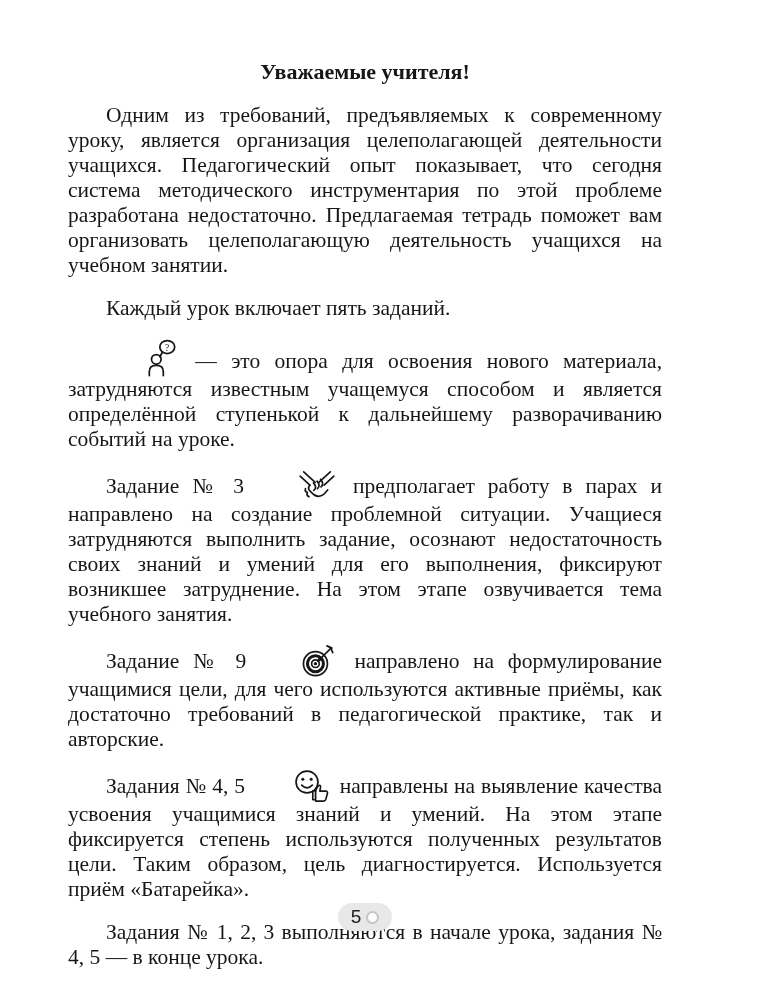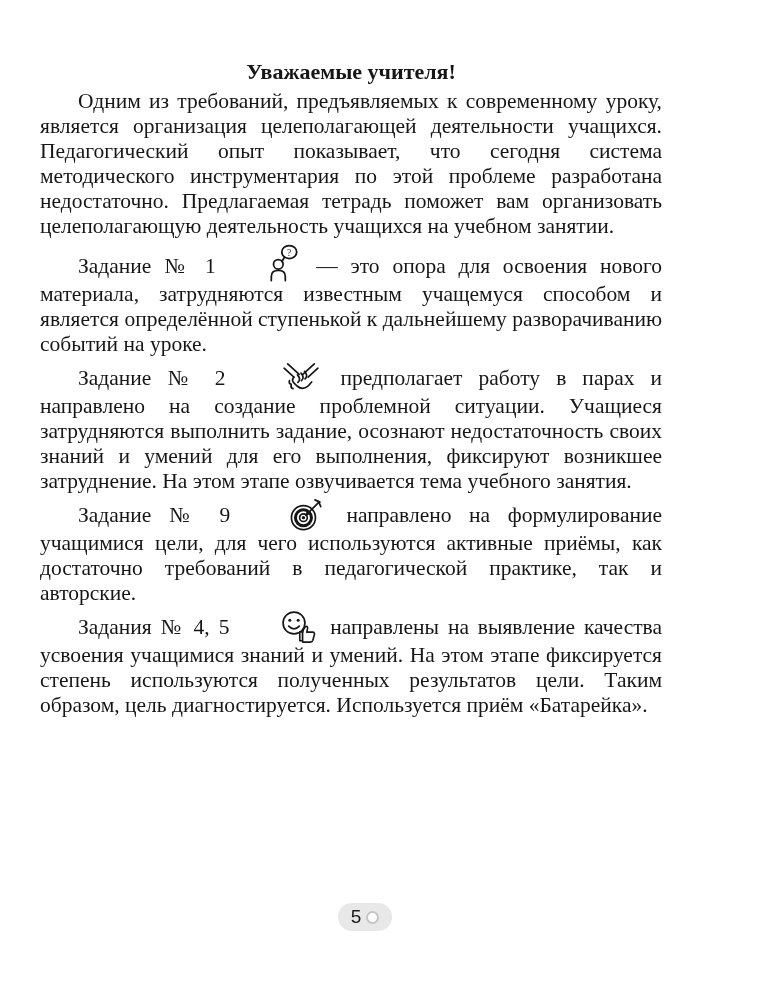--- a/index.html
+++ b/index.html
@@ -13,32 +13,32 @@
   body{
     width:768px;height:1000px;
     background:var(--page-bg);
     color:var(--text);
     font-family:"Liberation Serif", serif;
     position:relative;
     overflow:hidden;
   }
   .content{
     position:absolute;
-    left:36px; top:58px;
+    left:50px; top:58px;
     width:630px;
   }
   h1.title{
     font-size:22px;
     line-height:27px;
     font-weight:bold;
     text-align:center;
     margin:0 0 2px 0;
   }
   p.para{
-    margin:4px;
+    margin:18px;
     font-size:21.5px;
     line-height:25px;
     text-align:justify;
     text-indent:38px;
   }
   p.task{ margin-top:5px; }
   .inline-icon{
     display:inline-block;
     vertical-align:-9px;
     margin:0 5px 0 4px;
@@ -72,37 +72,37 @@
 </style>
 </head>
 <body>
 
 <div class="content">
 
   <h1 class="title">Уважаемые учителя!</h1>
 
   <p class="para">Одним из требований, предъявляемых к современному уроку, является организация целеполагающей деятельности учащихся. Педагогический опыт показывает, что сегодня система методического инструментария по этой проблеме разработана недостаточно. Предлагаемая тетрадь поможет вам организовать целеполагающую деятельность учащихся на учебном занятии.</p>
 
+  <p class="para">Каждый урок включает пять заданий.</p>
 
   <p class="para task">
-    <span>Задание № 1</span>
     <span class="inline-icon"><svg width="28" height="38" viewBox="0 0 32 42">
       <g fill="none" stroke="#161616" stroke-width="2" stroke-linecap="round" stroke-linejoin="round">
         <ellipse cx="22" cy="8.5" rx="8.5" ry="7.5"></ellipse>
         <path d="M16.5 14.5 L13.5 19.5"></path>
         <circle cx="9.5" cy="22.5" r="5.5"></circle>
         <path d="M1.5 41 V36.5 Q1.5 29.5 9.5 29.5 Q17.5 29.5 17.5 36.5 V41"></path>
       </g>
       <text x="22" y="12.5" font-size="11" font-family="Liberation Serif, serif" text-anchor="middle" fill="#161616">?</text>
     </svg></span>
     <span>— это опора для освоения нового материала, затрудняются известным учащемуся способом и является определённой ступенькой к дальнейшему разворачиванию событий на уроке.</span>
   </p>
 
   <p class="para task">
-    <span>Задание № 2</span>
+    <span>Задание № 3</span>
     <span class="inline-icon"><svg width="36" height="32" viewBox="0 0 40 36">
       <g fill="none" stroke="#161616" stroke-width="1.9" stroke-linecap="round" stroke-linejoin="round">
         <path d="M5 2 L18 14"></path>
         <path d="M1 7 L12 17"></path>
         <path d="M35 2 L22 14"></path>
         <path d="M39 7 L28 17"></path>
         <path d="M12 17 q-3 3.5 0 6.5 l3.5 3.5 q6 5 12 0.5 l4.5 -5"></path>
         <path d="M16 14.5 q4.5 5 0.5 8.5"></path>
         <path d="M20 12.5 q4.5 5 0.5 8.5"></path>
         <path d="M24 10.5 q4.5 5 0.5 8.5"></path>
@@ -138,19 +138,20 @@
       <circle cx="20.2" cy="10.5" r="1.7" fill="#161616"></circle>
       <path d="M9.5 17 Q15.5 23 21.5 17" fill="none" stroke="#161616" stroke-width="1.9" stroke-linecap="round"></path>
       <g stroke="#161616" stroke-width="1.8" stroke-linejoin="round" fill="#ffffff">
         <path d="M22 23.5 h3.2 v10 h-3.2 z"></path>
         <path d="M25.2 25 q0.5 -5 3 -7.2 q2.6 -1.6 2.6 1.4 l-0.9 4.6 h6.6 q2.6 0.3 2 2.6 l-1.8 6.6 q-0.6 2 -2.8 2 h-8.7 z"></path>
       </g>
     </svg></span>
     <span>направлены на выявление качества усвоения учащимися знаний и умений. На этом этапе фиксируется степень используются полученных результатов цели. Таким образом, цель диагностируется. Используется приём «Батарейка».</span>
   </p>
 
+  <p class="para">Задания № 1, 2, 3 выполняются в начале урока, задания № 4, 5 — в конце урока.</p>
 
 </div>
 
 <div class="page-pill">
   <span class="num">5</span>
   <span class="ring"></span>
 </div>
 
 </body></html>

